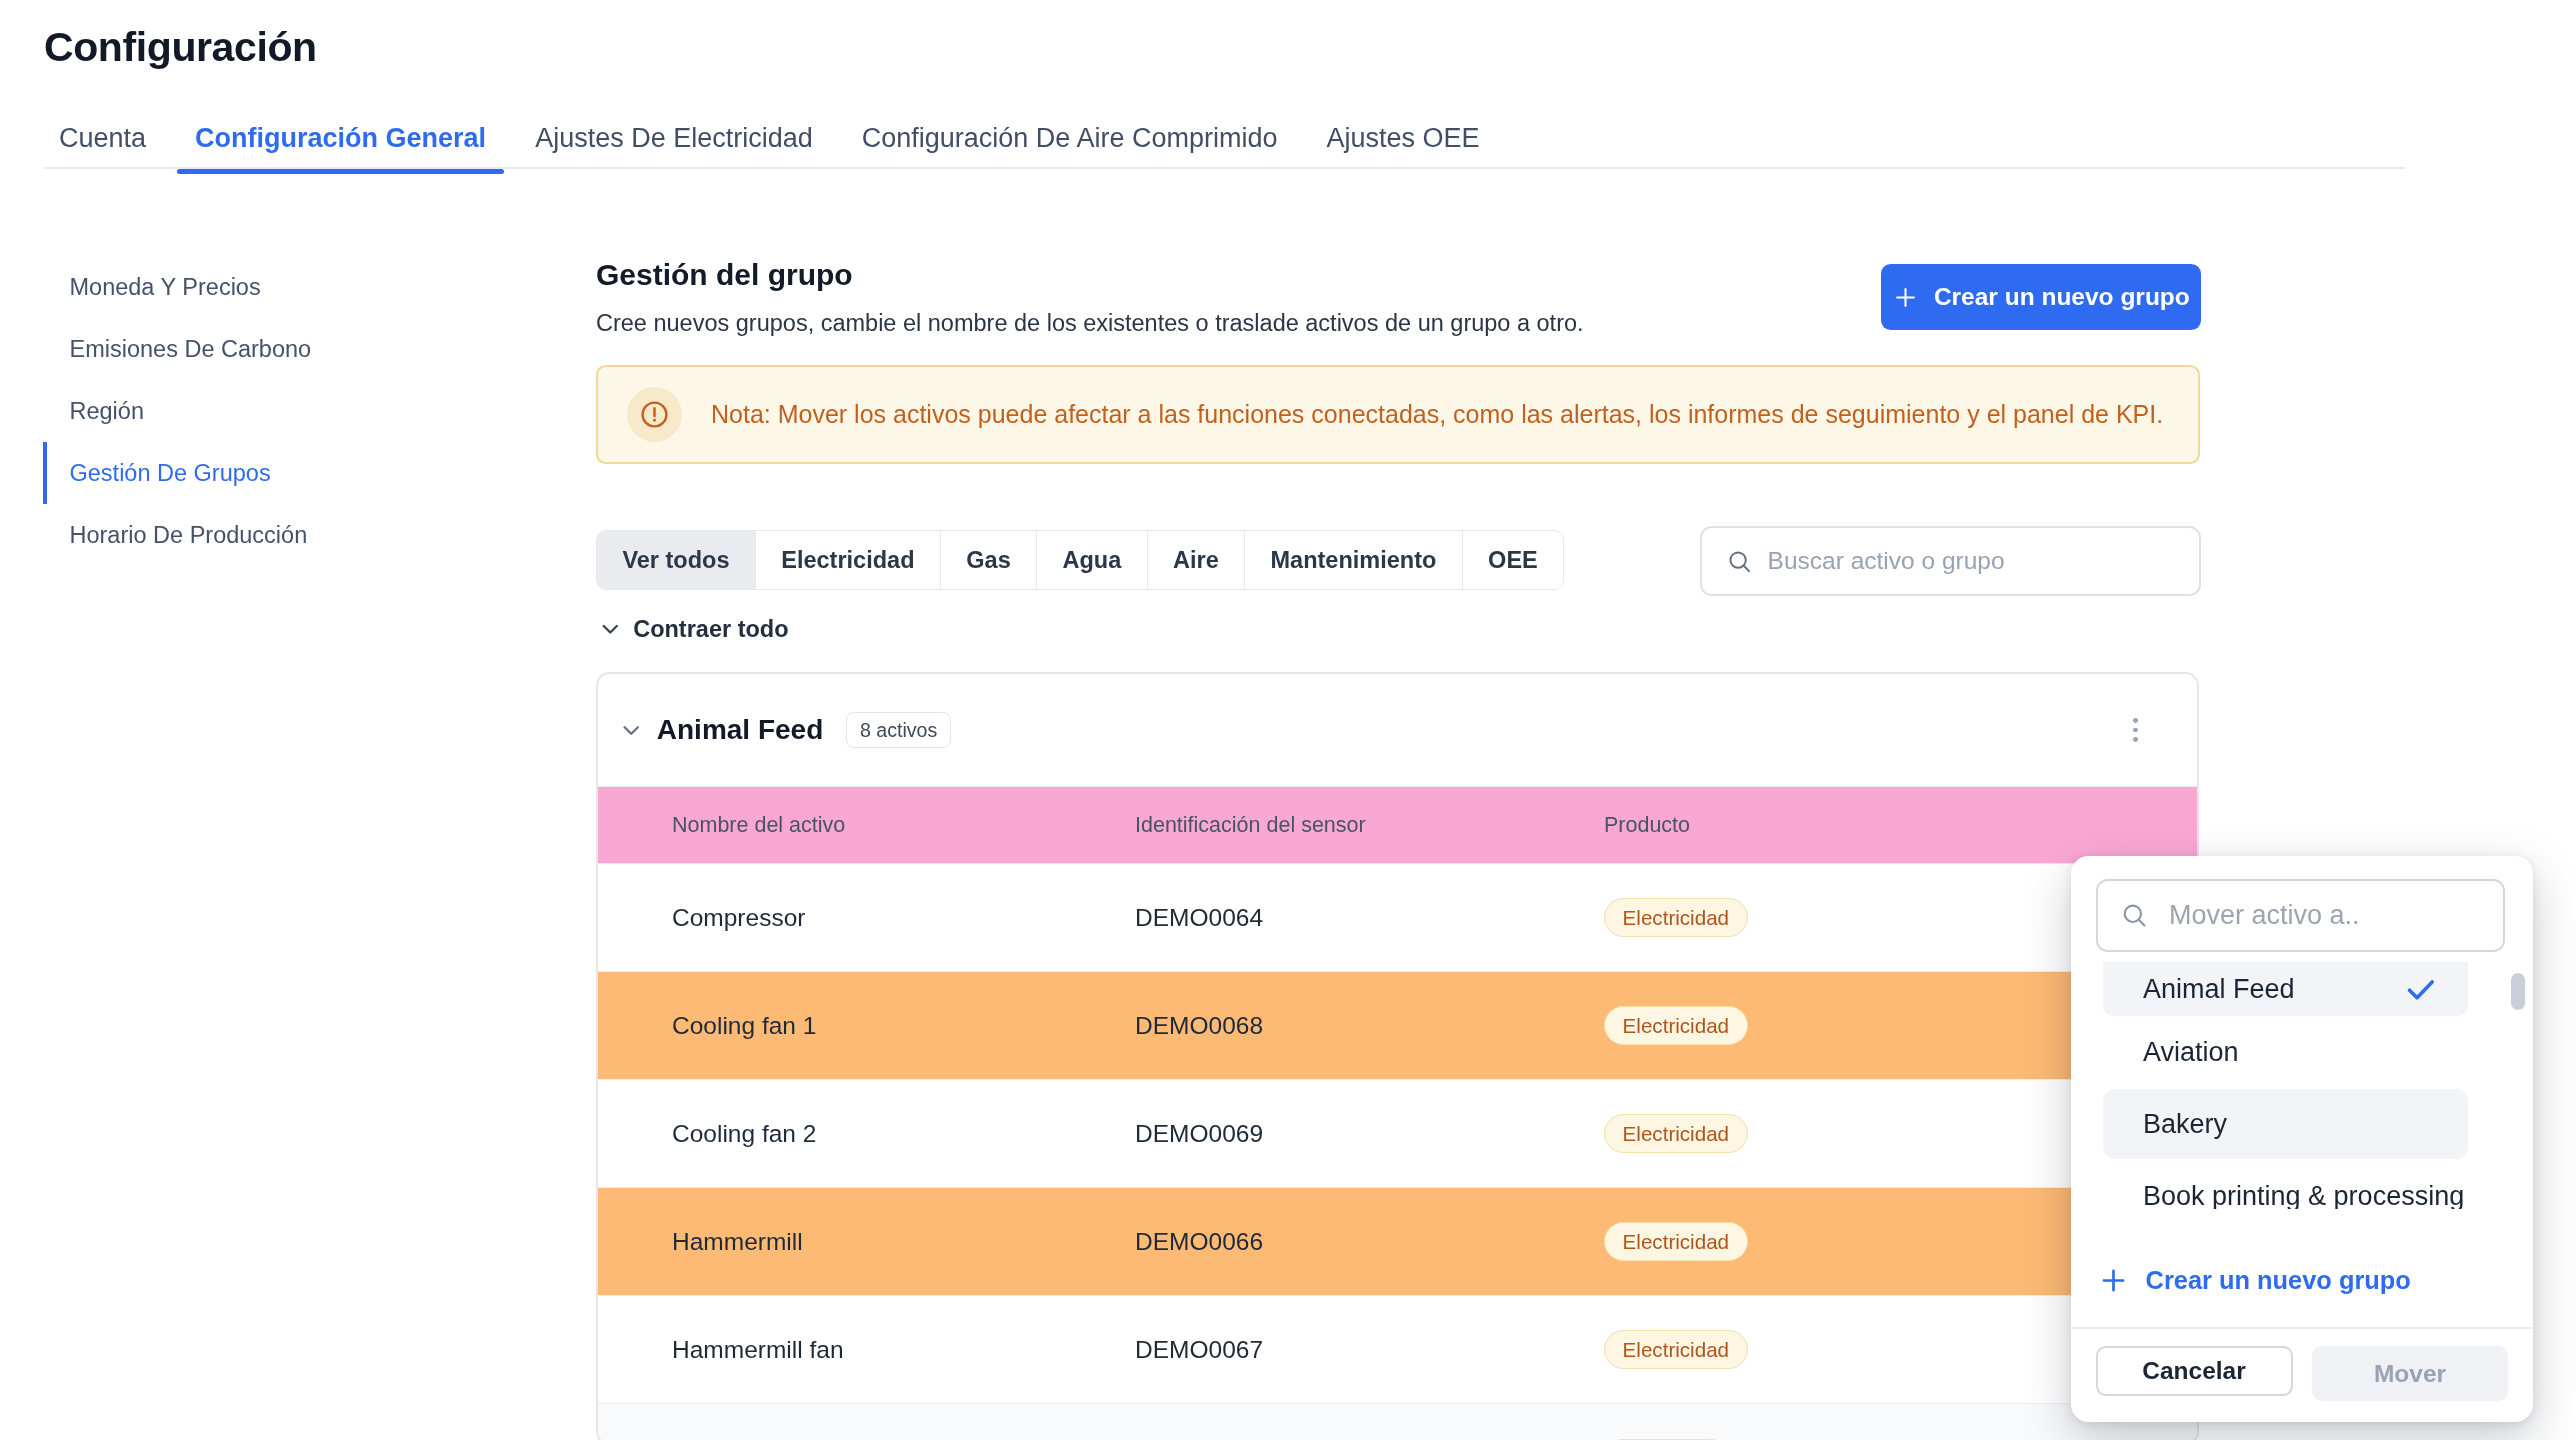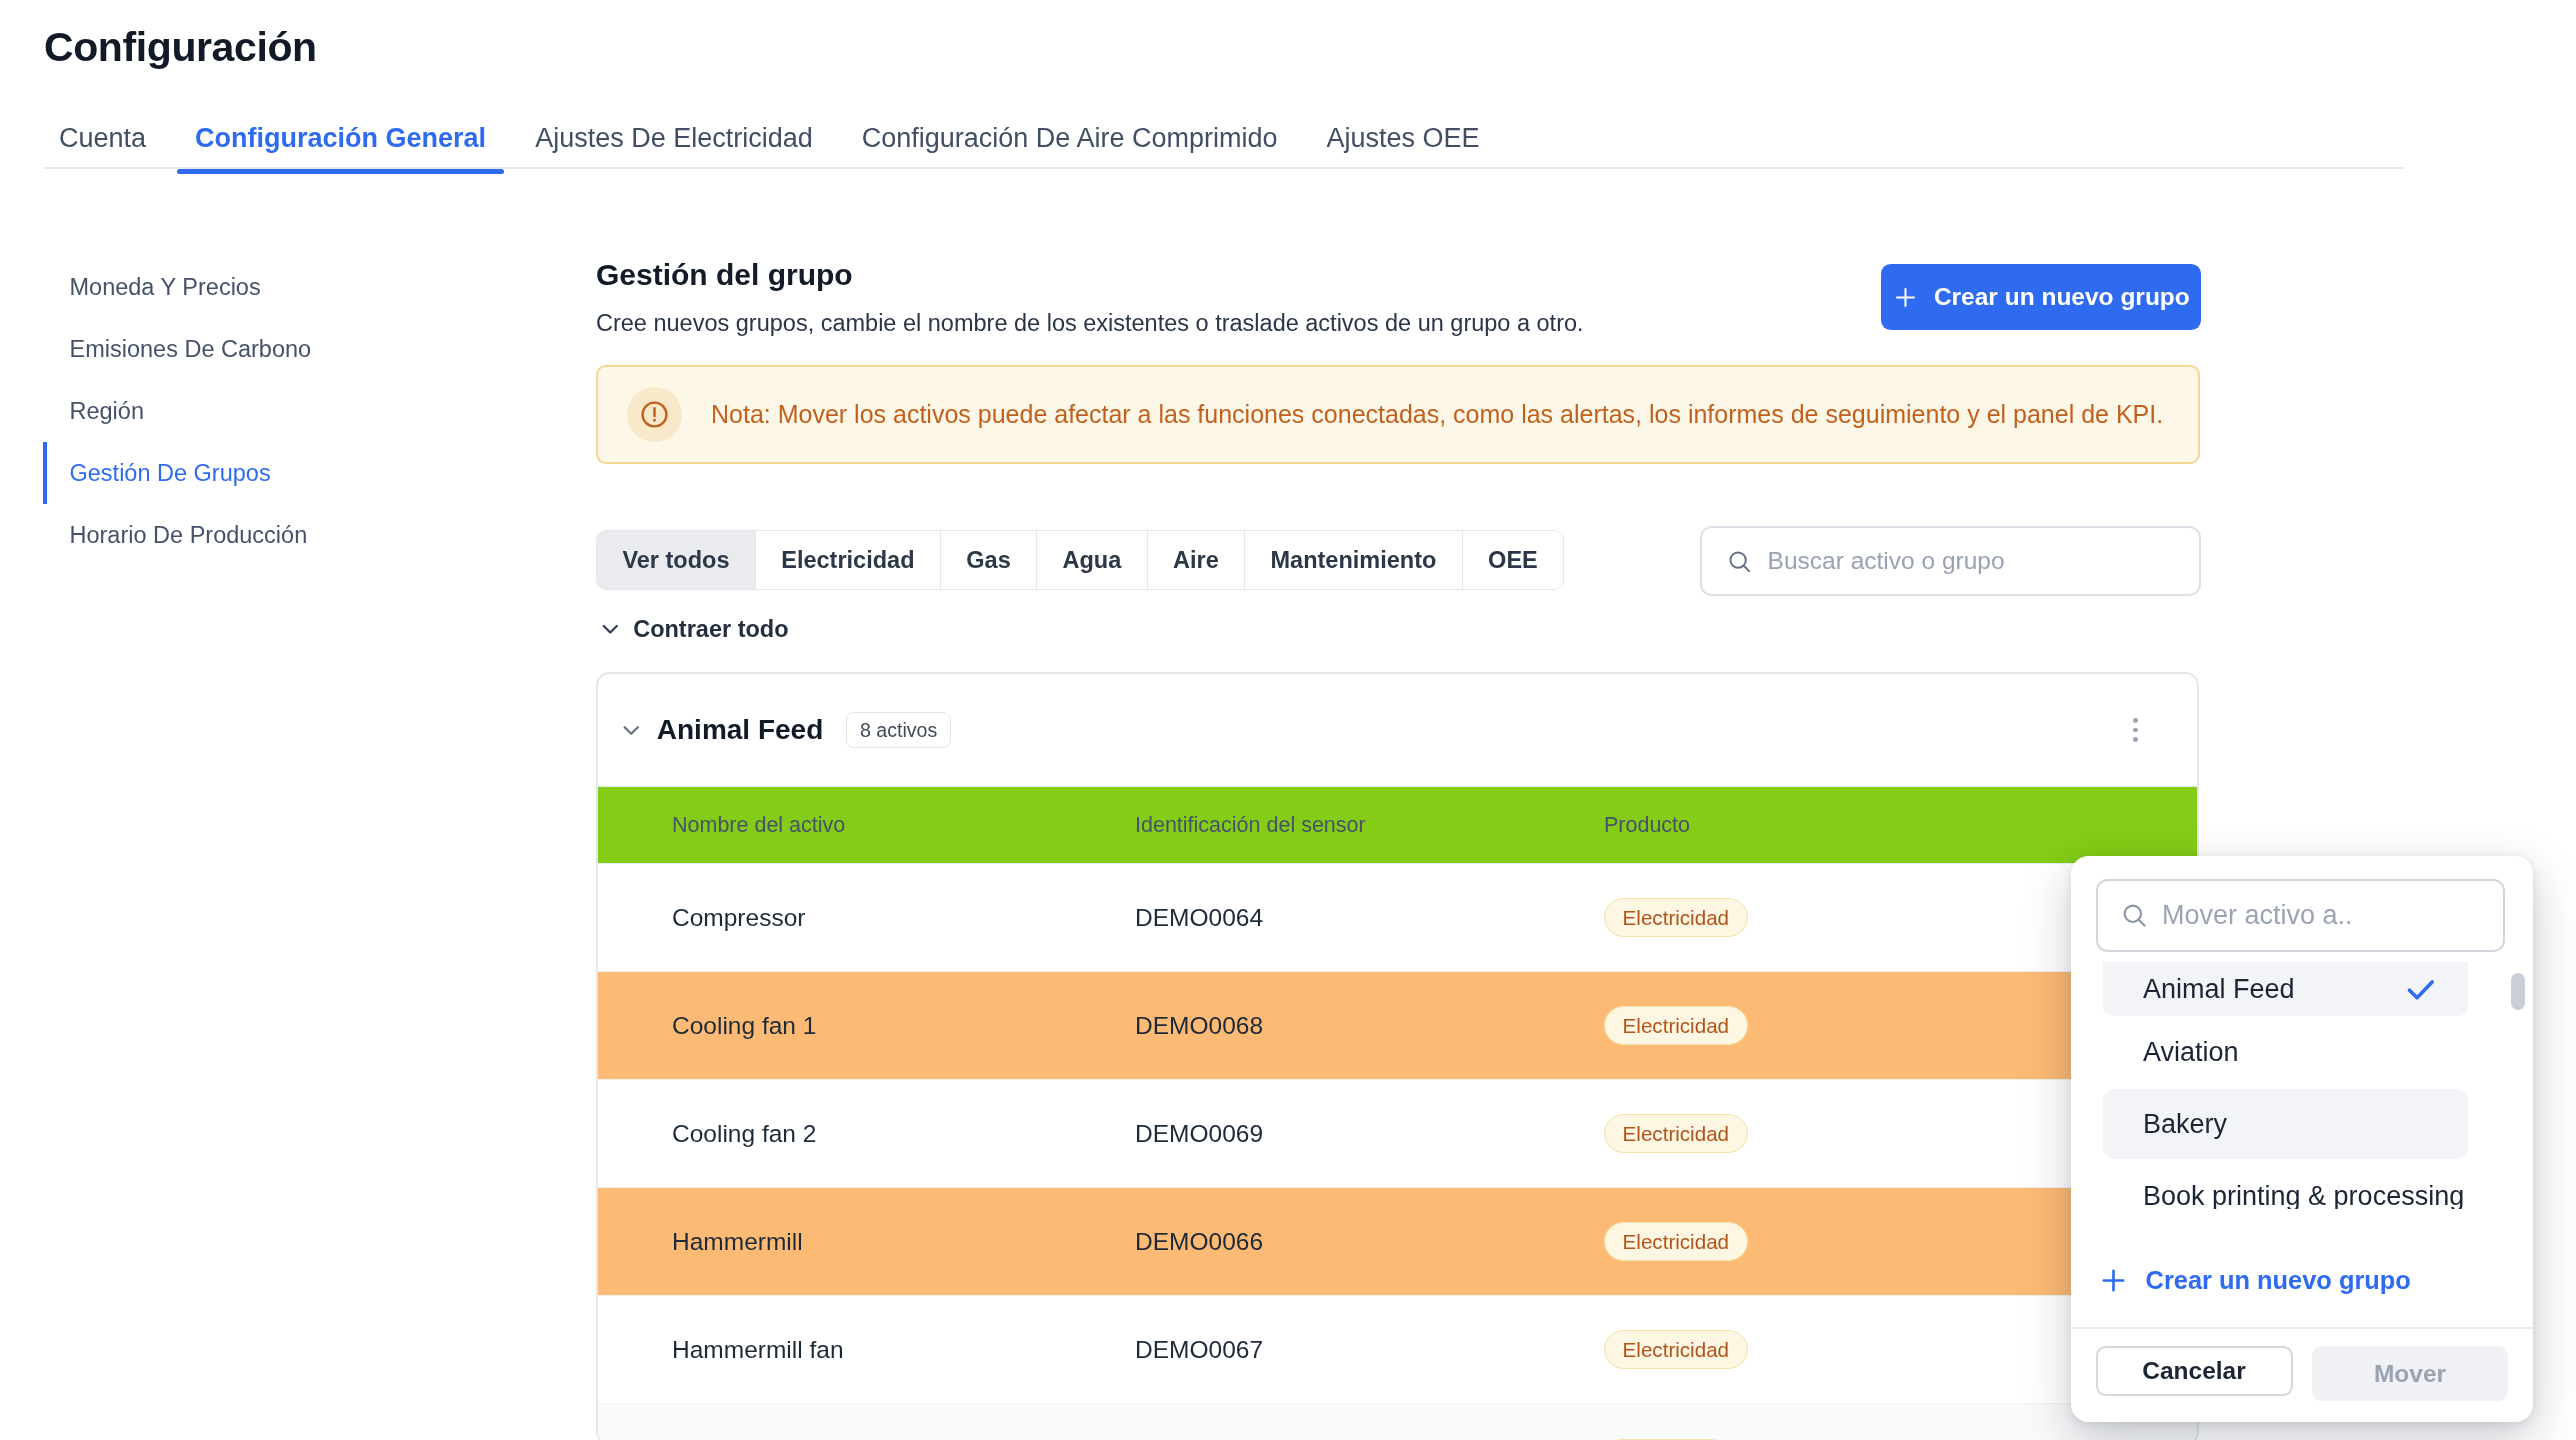--- a/index.html
+++ b/index.html
@@ -58,37 +58,37 @@
 
   
   .card{left:596px;top:672px;width:1603px;height:773px;border:2px solid #e3e7ec;border-radius:13.7px;box-sizing:border-box;background:#fff;overflow:hidden;}
   .card-head{height:112px;display:flex;align-items:center;padding-left:20.6px;}
   .card-head svg.chev{width:24.5px;height:24.5px;cursor:pointer;}
   .group-name{margin-left:13.7px;font-size:28px;font-weight:700;color:#121a28;}
   .count-badge{margin-left:23px;font-size:19.6px;color:#3f4a59;border:1.5px solid #e2e6ec;border-radius:7.8px;padding:5.9px 12.7px;background:#fff;}
   .kebab{margin-left:auto;margin-right:51px;display:flex;flex-direction:column;gap:4.9px;padding:7.8px;cursor:pointer;}
   .kebab i{width:4.9px;height:4.9px;border-radius:50%;background:#98a2b3;}
 
-  .thead{height:78px;background:#84cc16;border-top:1.5px solid #eaecf0;border-bottom:1.5px solid #eaecf0;box-sizing:border-box;
+  .thead{height:78px;background:#f9a8d4;border-top:1.5px solid #eaecf0;border-bottom:1.5px solid #eaecf0;box-sizing:border-box;
     display:grid;grid-template-columns:463px 469px 1fr;align-items:center;padding-left:74px;font-size:21.5px;color:#475467;}
   .trow{height:108px;display:grid;grid-template-columns:463px 469px 1fr;align-items:center;padding-left:74px;
     font-size:24.5px;color:#1f2a39;border-bottom:1.5px solid #eef0f3;box-sizing:border-box;}
   .trow.zebra{background:#fdba74;}
   .pill{display:inline-flex;align-items:center;width:max-content;padding:6.9px 17.6px;border-radius:978px;background:#fdf6e2;
     border:1.5px solid #f3e2a9;color:#b05419;font-size:20.6px;font-weight:500;}
   .partial-row{height:47px;background:#f9fafb;position:relative;}
   .pill-sliver{position:absolute;left:1006px;top:35px;width:125px;height:37px;border-radius:978px;background:#fdf6e2;border:1.5px solid #f3e2a9;box-sizing:border-box;}
 
   
   .popup{left:2071px;top:856px;width:462px;height:566px;background:#fff;border-radius:17.6px;
     box-shadow:0 17.6px 49px rgba(15,23,42,.22), 0 2px 9.8px rgba(15,23,42,.10);}
   .popup-search{position:absolute;left:25.4px;top:22.5px;width:409px;height:73px;border:2px solid #d2d7de;border-radius:11.7px;box-sizing:border-box;
     display:flex;align-items:center;background:#fff;}
   .popup-search svg{width:28px;height:28px;margin-left:21.5px;flex:0 0 auto;}
-  .popup-search input{border:none;outline:none;background:transparent;font-family:inherit;font-size:27px;color:#1b2535;margin-left:12px;width:313px;}
+  .popup-search input{border:none;outline:none;background:transparent;font-family:inherit;font-size:27px;color:#1b2535;margin-left:19px;width:313px;}
   .popup-search input::placeholder{color:#9aa4b2;}
   .opt-viewport{position:absolute;left:0;top:106px;width:100%;height:247px;overflow:hidden;}
   .opt{position:absolute;left:32px;width:365px;display:flex;align-items:center;padding-left:40px;box-sizing:border-box;
     font-size:27px;font-weight:500;color:#1b2535;cursor:pointer;}
   .opt-check{position:absolute;right:31px;width:33px;height:33px;}
   .opt1{top:0;height:54px;background:#f2f4f7;border-radius:0 0 9.8px 9.8px;}
   .opt2{top:54px;height:73px;}
   .opt3{top:127px;height:70px;background:#f2f4f7;border-radius:11.7px;}
   .opt4{top:198px;height:73px;}
   .thumb{position:absolute;right:7.8px;top:117px;width:14.7px;height:37px;border-radius:7.8px;background:#c8cfd8;cursor:pointer;}

